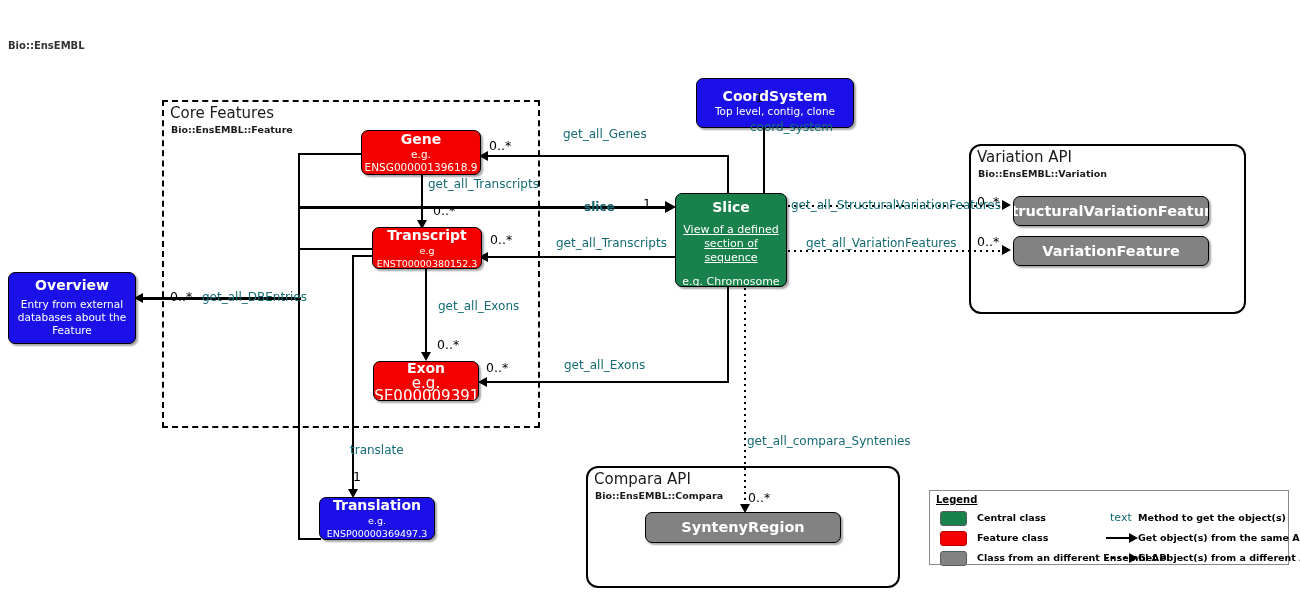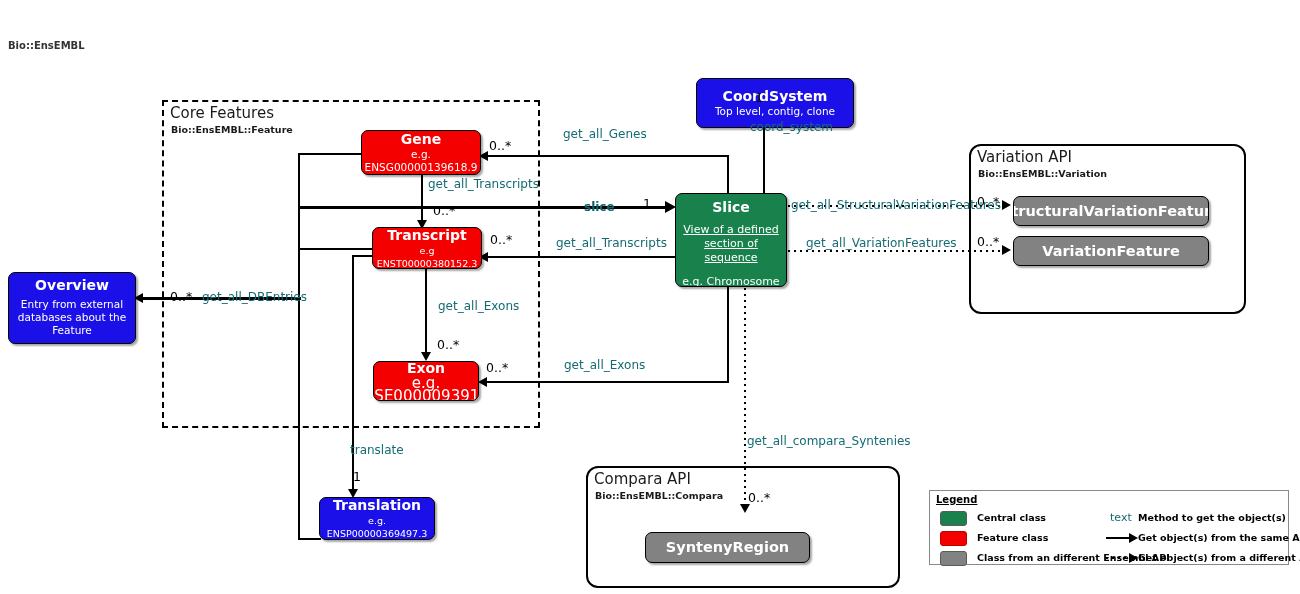--- a/index.html
+++ b/index.html
@@ -189,21 +189,21 @@
   </div>
 
   <div class="cls gray" style="left:1013px;top:196px;width:196px;height:30px;">
     <div class="cls-title">StructuralVariationFeature</div>
   </div>
 
   <div class="cls gray" style="left:1013px;top:236px;width:196px;height:30px;">
     <div class="cls-title">VariationFeature</div>
   </div>
 
-  <div class="cls gray" style="left:645px;top:532px;width:165px;height:31px;">
+  <div class="cls gray" style="left:645px;top:512px;width:196px;height:31px;">
     <div class="cls-title">SyntenyRegion</div>
   </div>
 
   <div class="mlabel" style="left:563px;top:127px;">get_all_Genes</div>
   <div class="mlabel" style="left:428px;top:177px;">get_all_Transcripts</div>
   <div class="mlabel" style="left:556px;top:236px;">get_all_Transcripts</div>
   <div class="mlabel" style="left:438px;top:299px;">get_all_Exons</div>
   <div class="mlabel" style="left:564px;top:358px;">get_all_Exons</div>
   <div class="mlabel" style="left:202px;top:290px;">get_all_DBEntries</div>
   <div class="mlabel" style="left:350px;top:443px;">translate</div>

